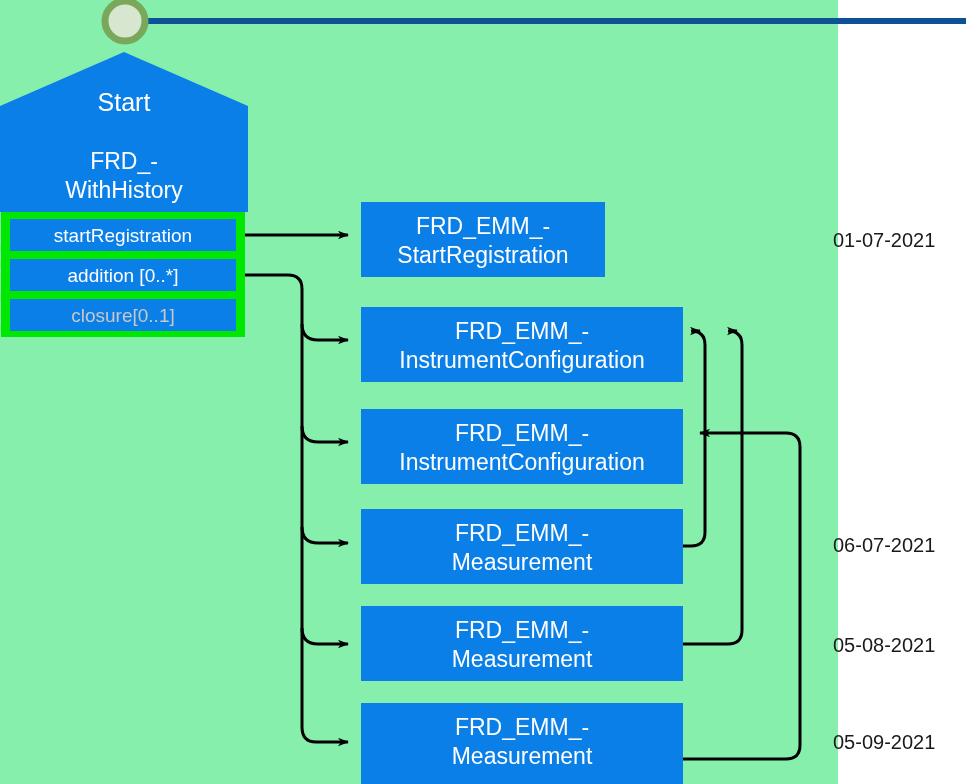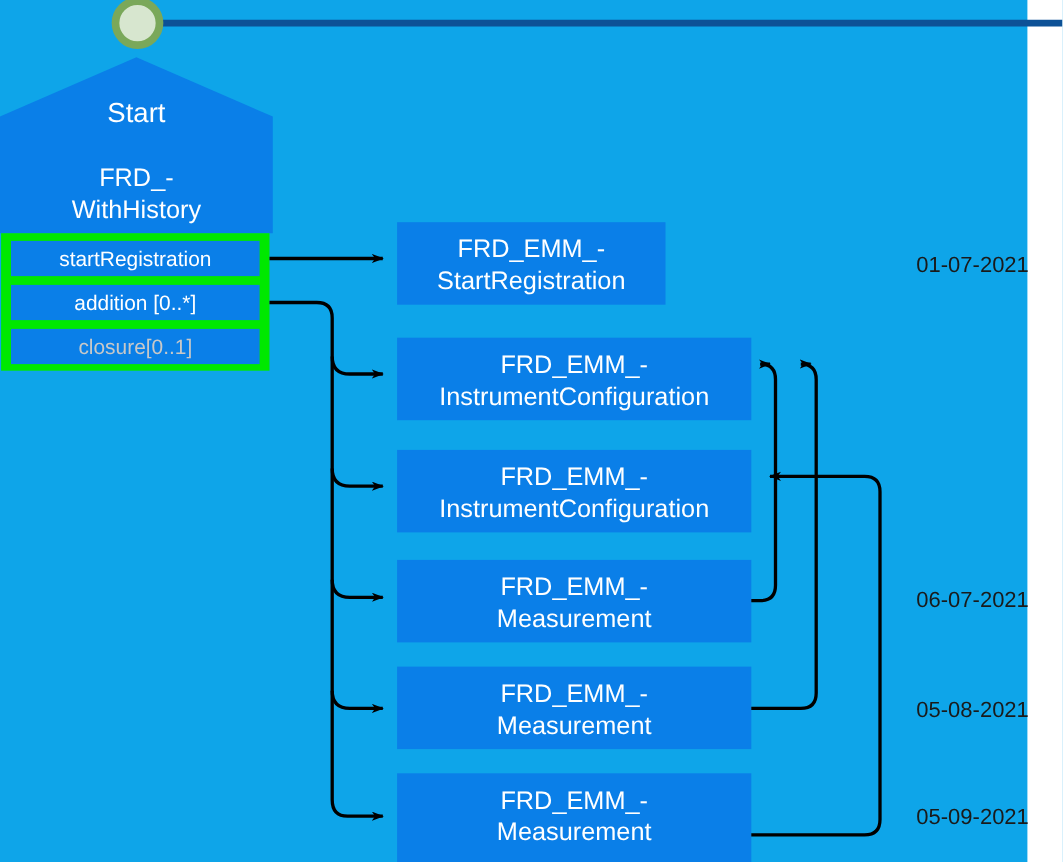--- a/index.html
+++ b/index.html
@@ -1,19 +1,19 @@
 <!DOCTYPE html>
 <html><head>
 <meta charset="utf-8">
 <title>FRD WithHistory Diagram</title>
 <style>
   html,body{margin:0;padding:0;background:#ffffff;}
   body{width:966px;height:784px;overflow:hidden;
        font-family:"Liberation Sans","DejaVu Sans",sans-serif;}
-  #stage{position:relative;width:934px;height:784px;background:#0ea5e9;}
+  #stage{position:relative;width:838px;height:784px;background:#86efac;}
   svg{display:block;}
   .box-label{fill:#ffffff;font-size:23px;font-family:"Liberation Sans","DejaVu Sans",sans-serif;text-anchor:middle;}
   .port-label{fill:#ffffff;font-size:19px;font-family:"Liberation Sans","DejaVu Sans",sans-serif;text-anchor:middle;}
   .port-label.dim{fill:#c8c8c8;}
   .title-label{fill:#ffffff;font-size:25px;font-family:"Liberation Sans","DejaVu Sans",sans-serif;text-anchor:middle;}
   .date-label{fill:#1a1a1a;font-size:20px;font-family:"Liberation Sans","DejaVu Sans",sans-serif;text-anchor:start;}
   .edge{fill:none;stroke:#000000;stroke-width:3;}
 </style>
 </head>
 <body>

